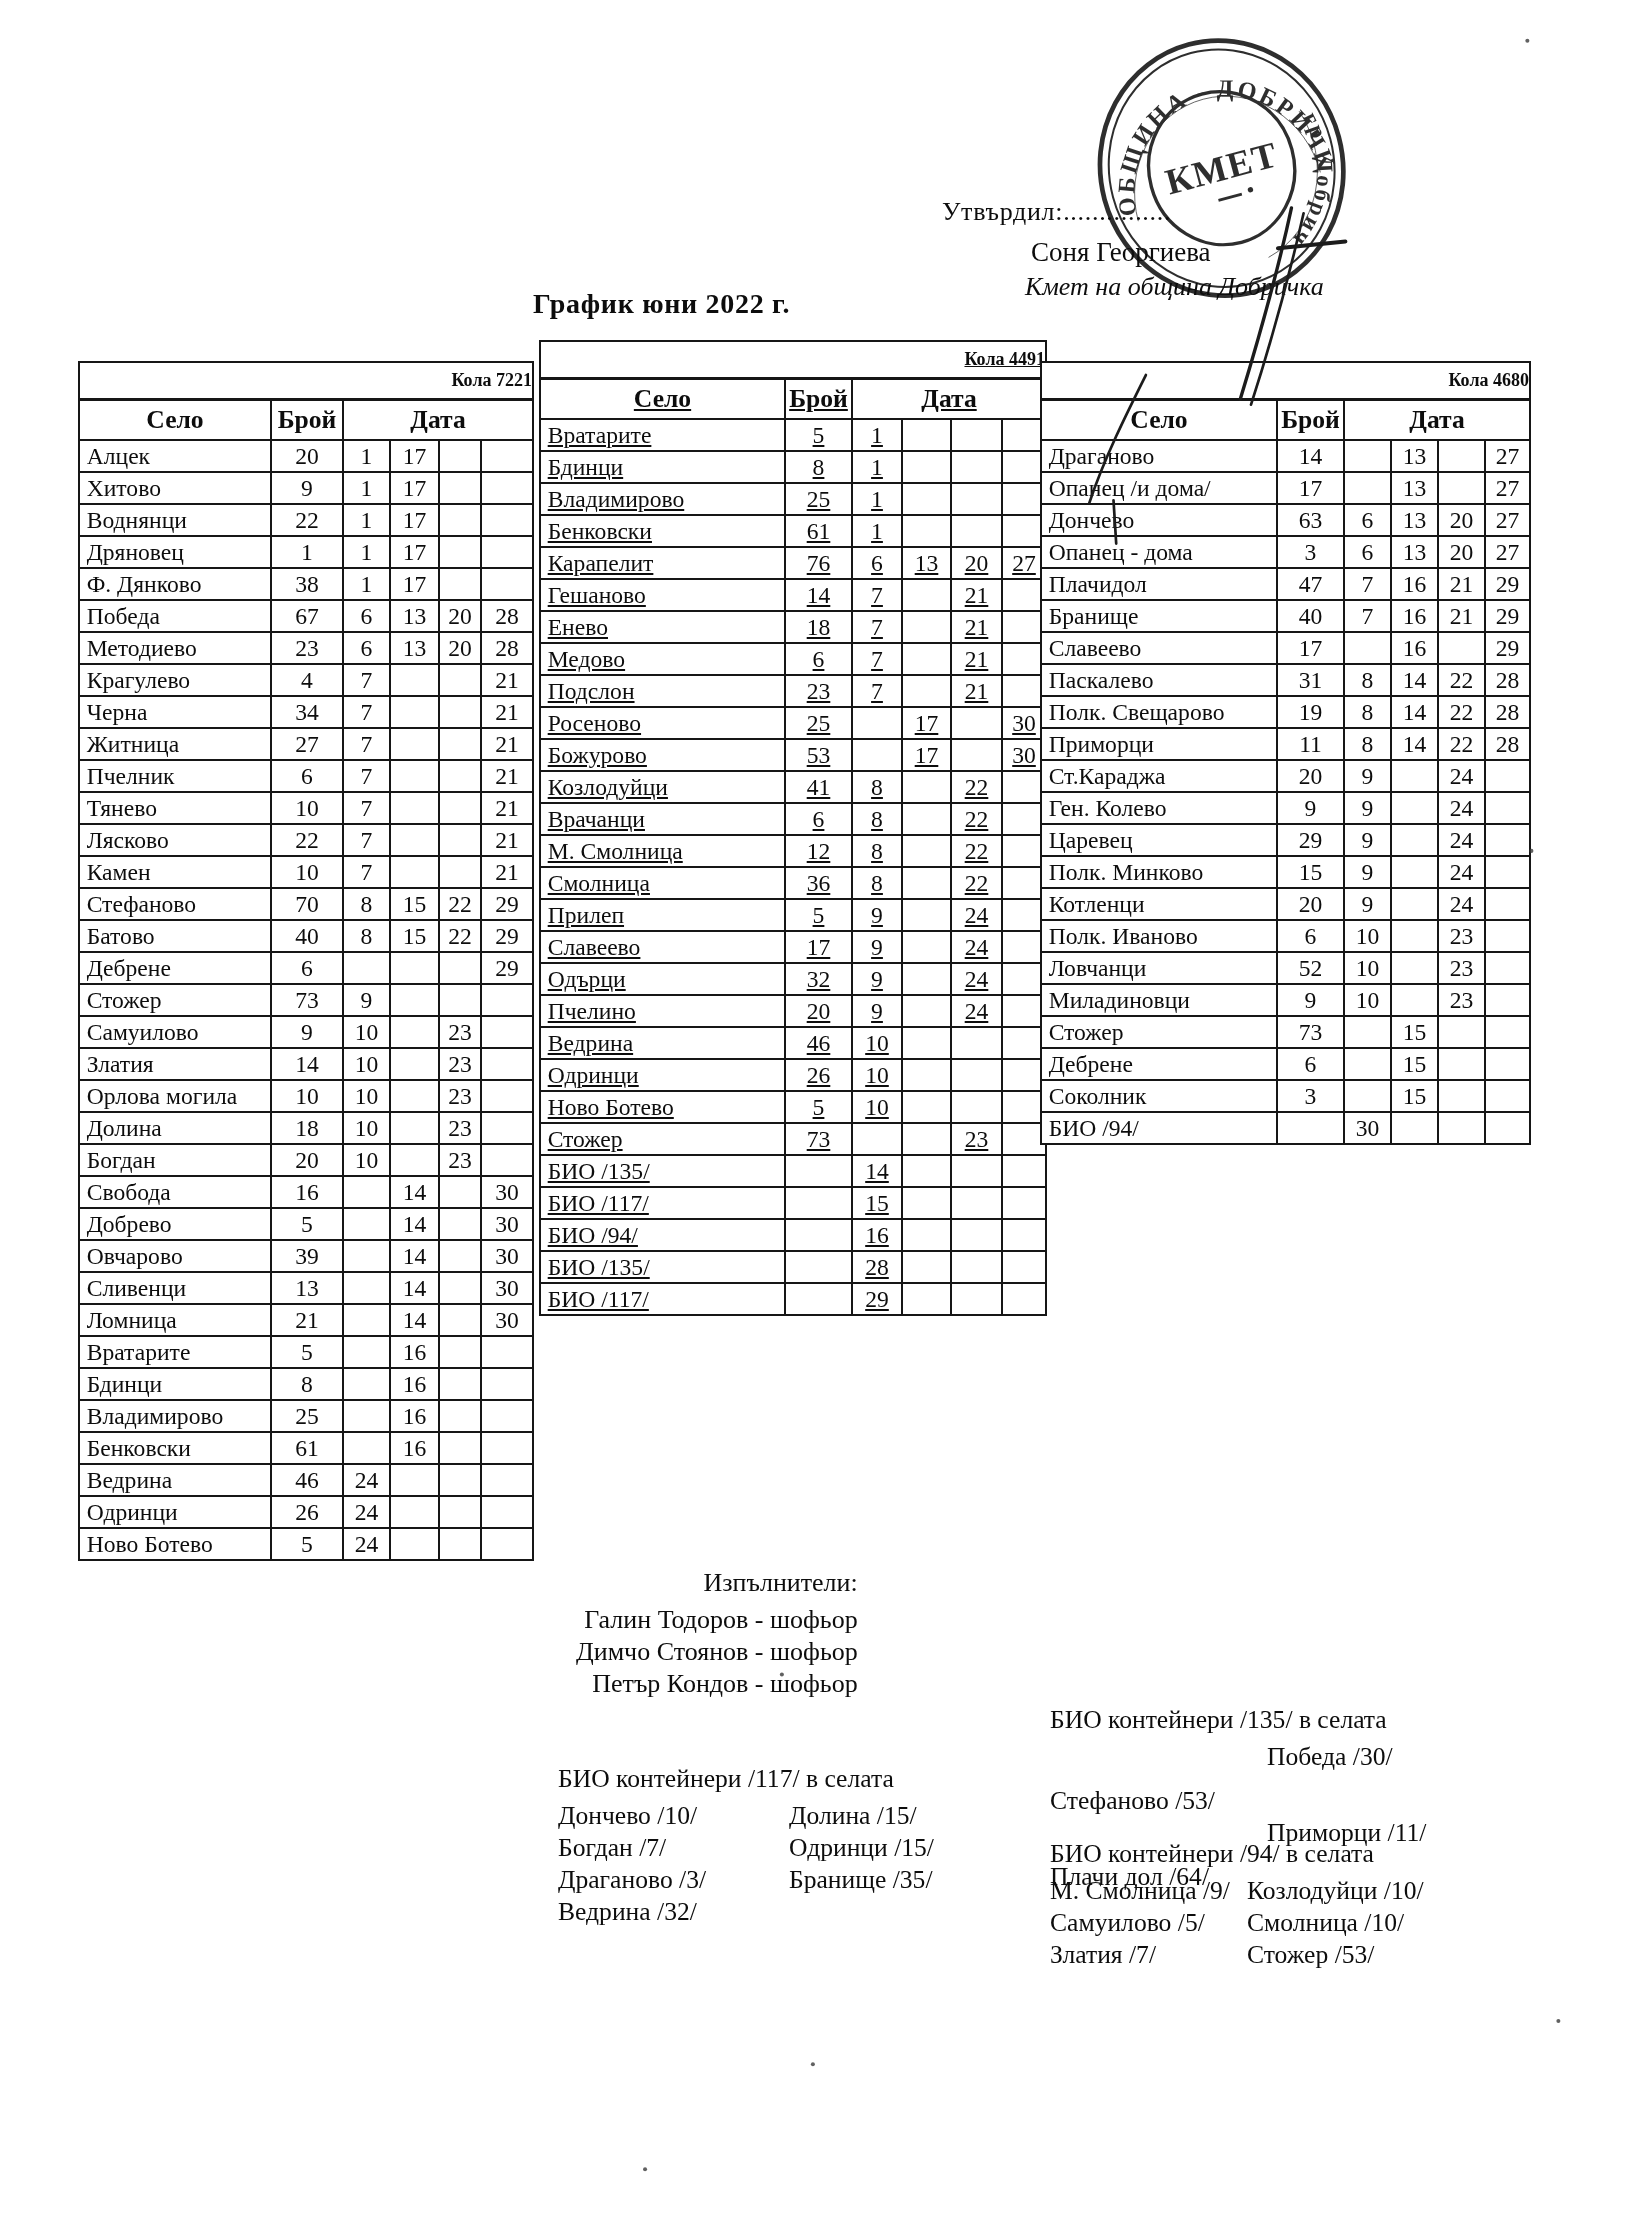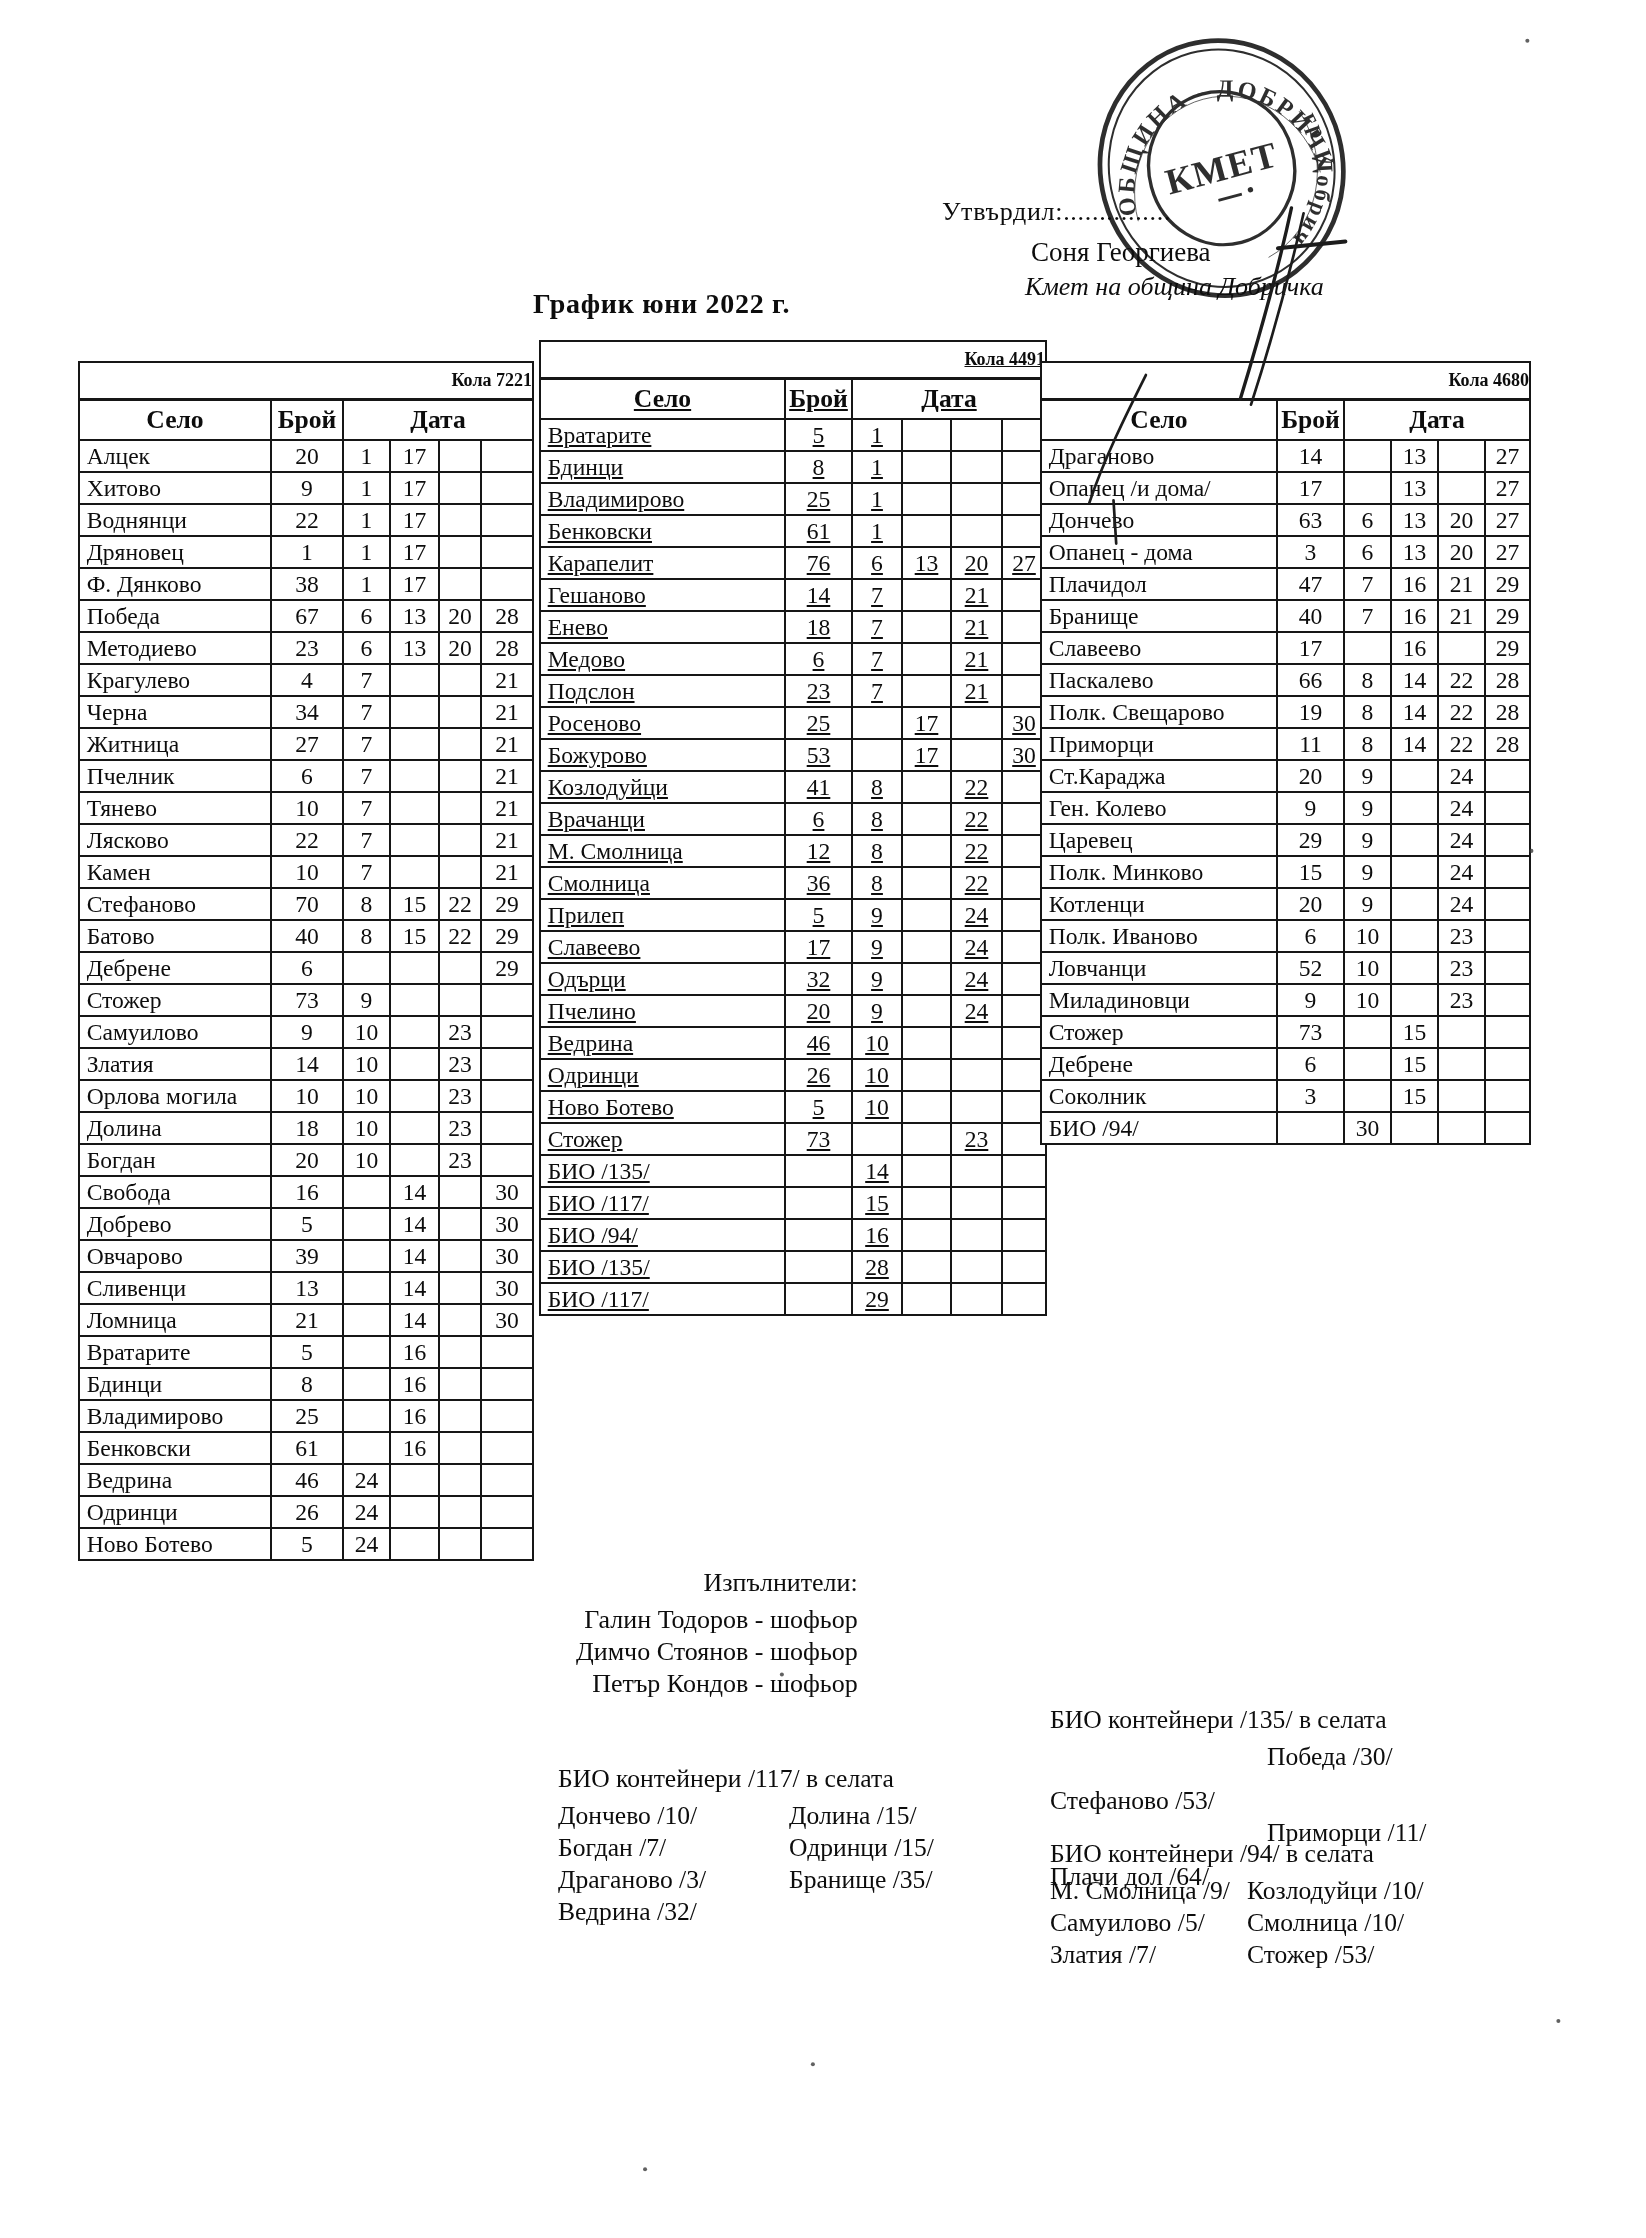--- a/index.html
+++ b/index.html
@@ -683,21 +683,21 @@
         <tr>
           <td class="s">Славеево</td>
           <td class="n">17</td>
           <td class="n"></td>
           <td class="n">16</td>
           <td class="n"></td>
           <td class="n">29</td>
         </tr>
         <tr>
           <td class="s">Паскалево</td>
-          <td class="n">66</td>
+          <td class="n">31</td>
           <td class="n">8</td>
           <td class="n">14</td>
           <td class="n">22</td>
           <td class="n">28</td>
         </tr>
         <tr>
           <td class="s">Полк. Свещарово</td>
           <td class="n">19</td>
           <td class="n">8</td>
           <td class="n">14</td>

